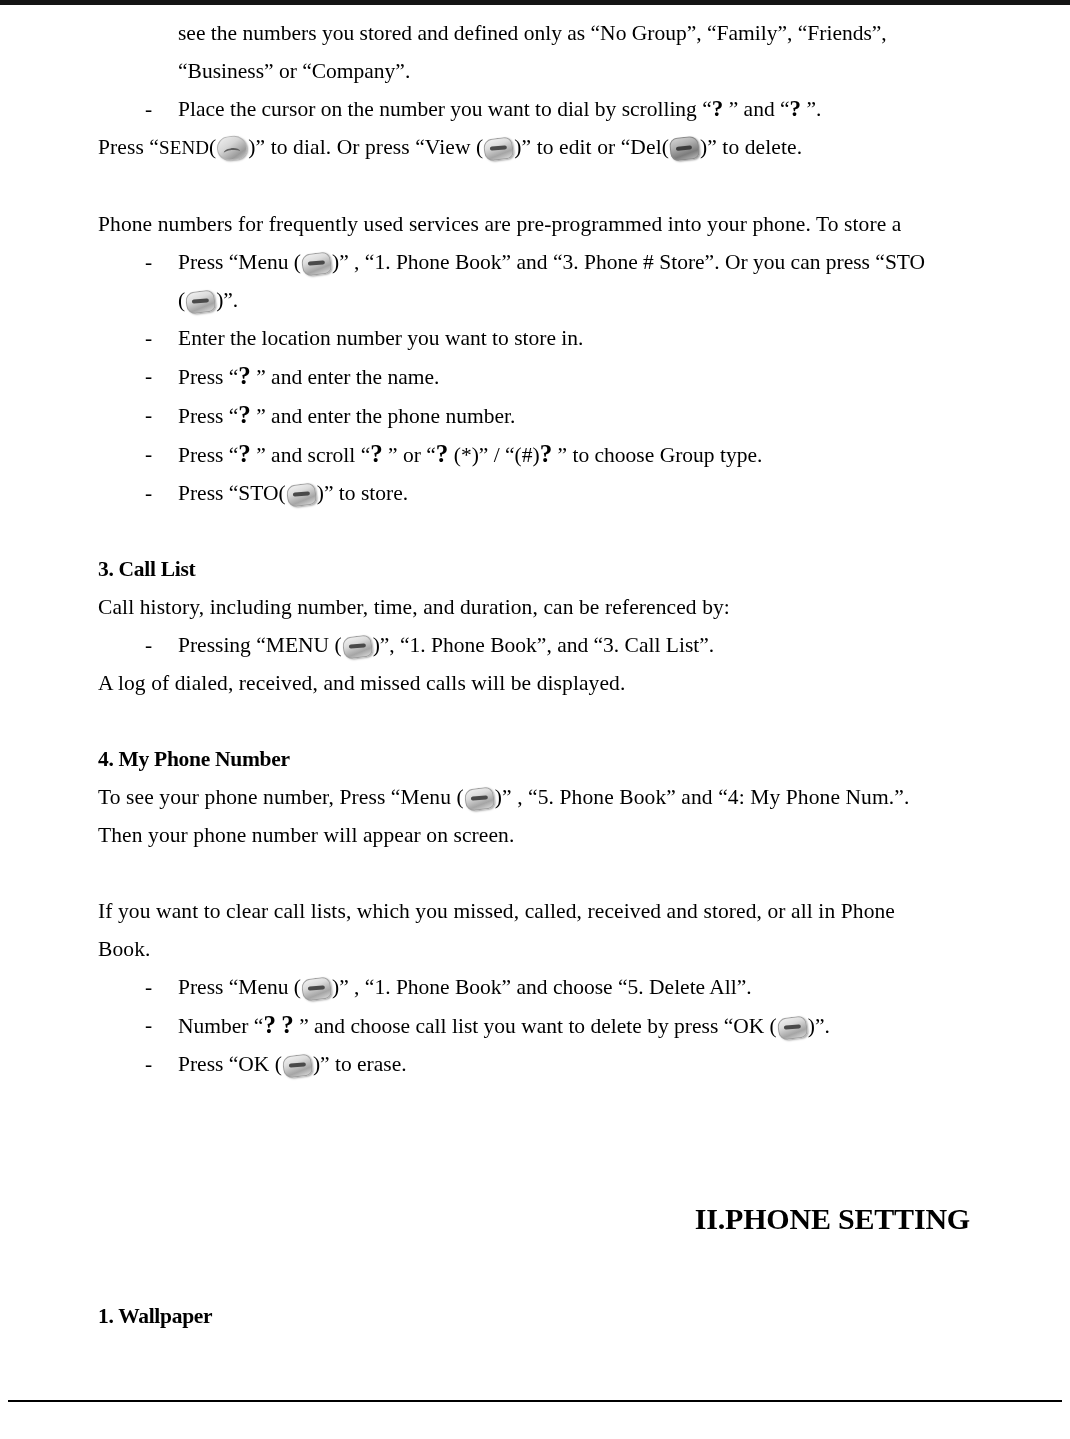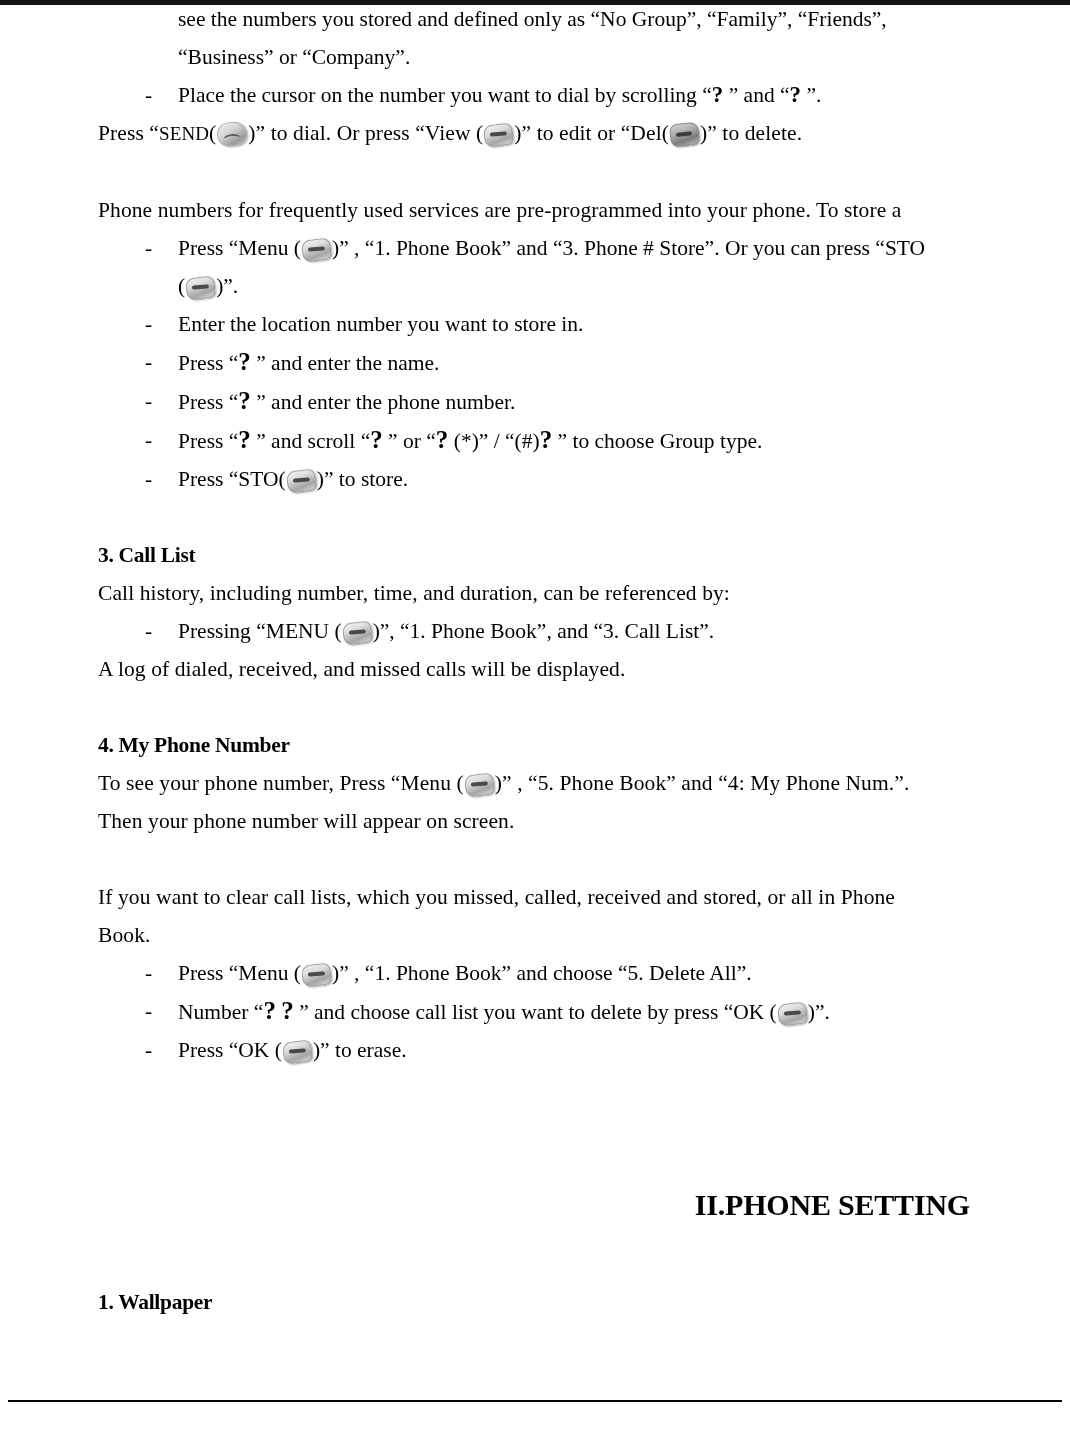--- a/index.html
+++ b/index.html
@@ -20,21 +20,21 @@
   .top-edge {
     position: absolute;
     top: 0;
     left: 0;
     width: 1070px;
     height: 5px;
     background: #141414;
   }
   .content {
     position: absolute;
-    top: 0;
+    top: 14px;
     left: 0;
     width: 1070px;
   }
   p, h2, h3 {
     margin: 0;
   }
   
   .para {
     margin: 0 0 0 98px;
     width: 872px;

